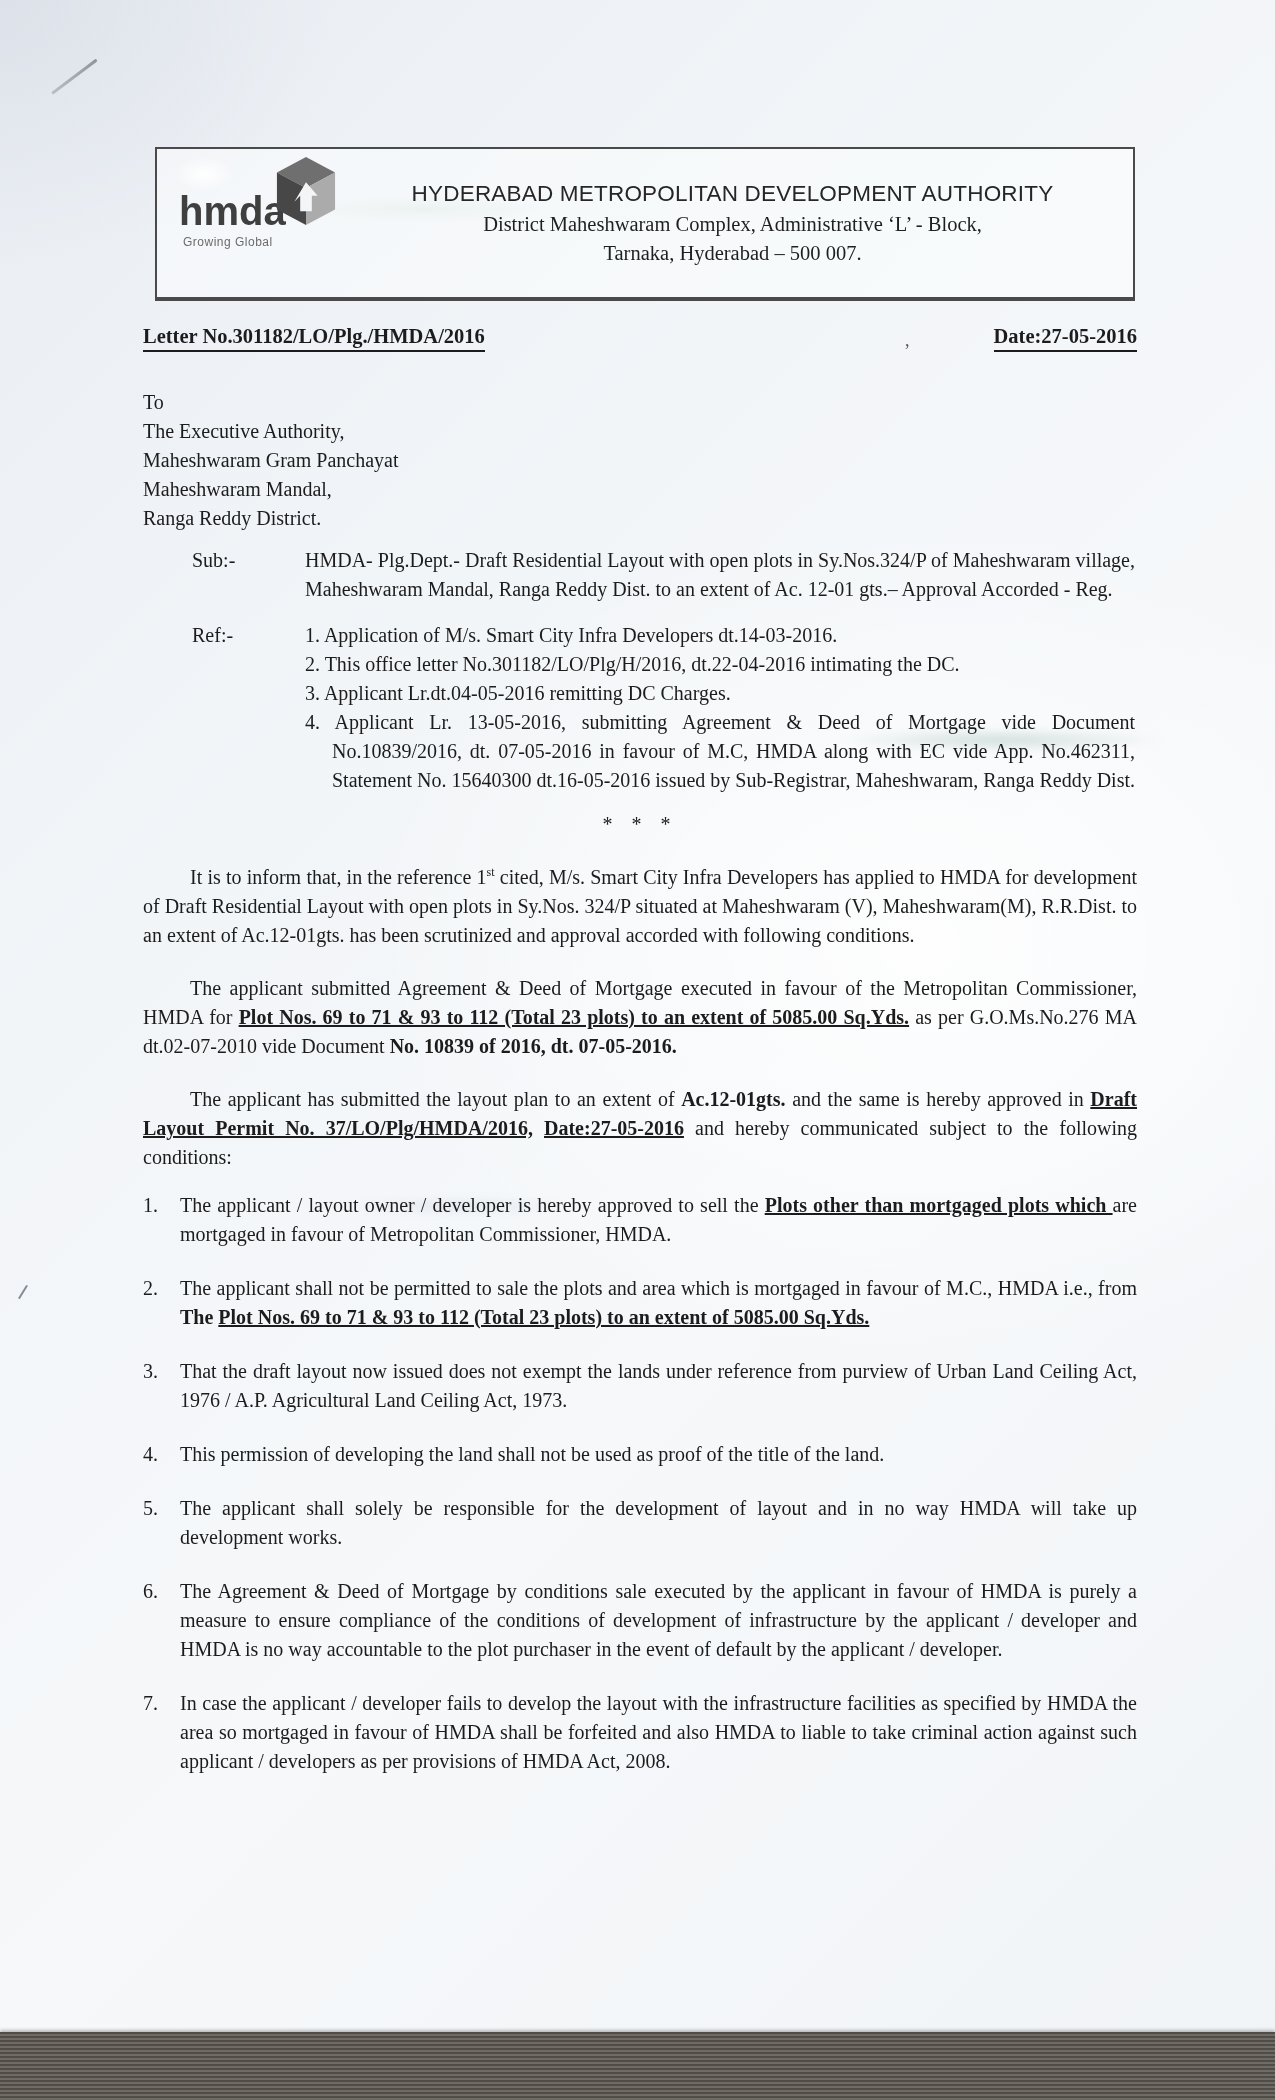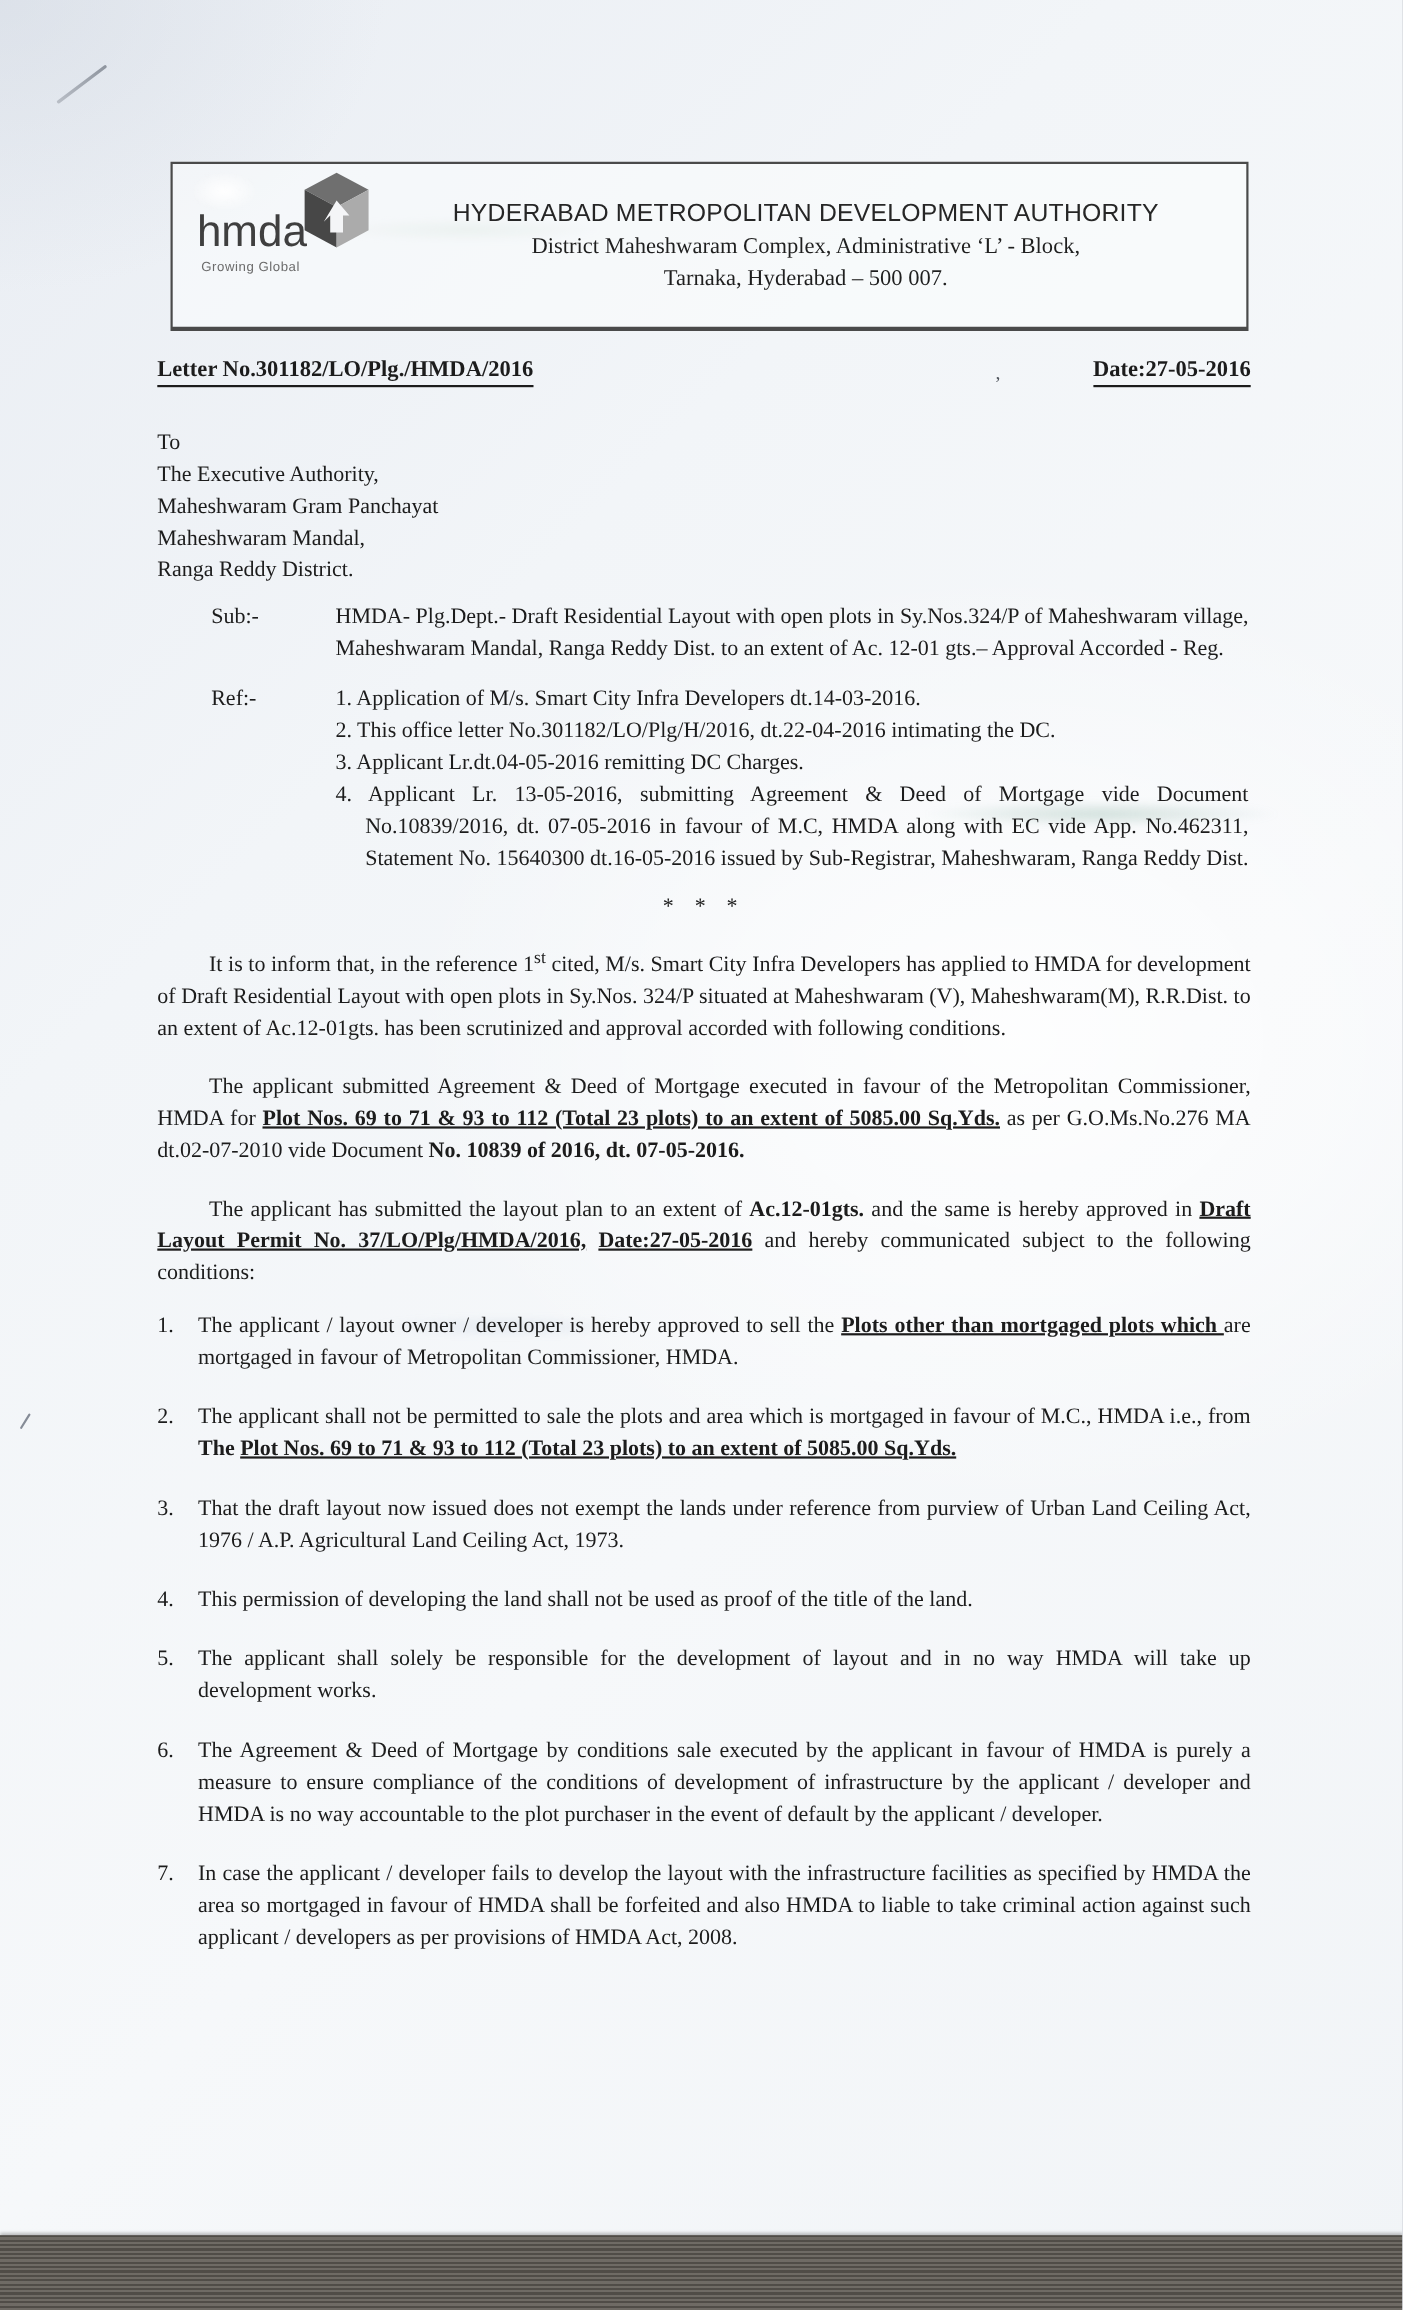--- a/index.html
+++ b/index.html
@@ -35,21 +35,21 @@
   .bottom-band{position:absolute;left:0;right:0;bottom:0;height:68px;
     background-color:#66625b;
     background-image:repeating-linear-gradient(180deg, rgba(0,0,0,0.22) 0 2px, rgba(255,255,255,0.06) 2px 4px);
     box-shadow:0 -2px 3px rgba(0,0,0,0.25);}
   
   .header-box{position:absolute;left:155px;top:147px;width:976px;height:148px;
     border:2px solid #4a4a4a;border-bottom-width:4px;background:rgba(252,253,254,0.55);
     display:flex;align-items:center;}
   .logo-wrap{position:relative;width:205px;height:100%;flex:0 0 auto;}
   .logo-text{position:absolute;left:22px;top:42px;
-    font-family:"Liberation Sans",sans-serif;font-weight:normal;font-size:40px;
+    font-family:"Liberation Sans",sans-serif;font-weight:bold;font-size:40px;
     letter-spacing:0px;color:#3f3f3f;line-height:1;}
   .logo-cube{position:absolute;left:118px;top:6px;}
   .logo-tagline{position:absolute;left:26px;top:86px;
     font-family:"Liberation Sans",sans-serif;font-size:12px;color:#6b6b6b;letter-spacing:0.5px;}
   .org-wrap{flex:1;text-align:center;padding-right:30px;}
   .org-name{font-family:"Liberation Sans",sans-serif;font-weight:normal;font-size:22.5px;color:#262626;letter-spacing:0.2px;}
   .org-addr{font-size:20.5px;color:#1f1f1f;margin-top:6px;}
   
   .letter-meta{position:absolute;left:143px;top:325px;width:994px;
     display:flex;align-items:baseline;font-weight:bold;font-size:20.5px;}
@@ -65,21 +65,21 @@
   .row .lbl{flex:0 0 auto;width:63px;margin-left:49px;}
   .row .txt{flex:0 0 auto;width:830px;margin-left:50px;text-align:justify;}
   .ref-row{margin-top:17px;}
   .ref-item{padding-left:27px;text-indent:-27px;text-align:justify;}
   .separator{margin-top:15px;text-align:center;letter-spacing:7px;font-size:20px;}
   .para{margin:24px 0 0 0;text-align:justify;text-indent:47px;}
   .conditions{margin-top:19px;}
   .cond{display:flex;margin-bottom:25px;}
   .cond .num{flex:0 0 37px;}
   .cond .ctext{flex:1;text-align:justify;}
-  sup{font-size:16px;line-height:0;}
+  sup{font-size:12px;line-height:0;}
   .u2{text-decoration-thickness:2px;}
 </style>
 </head>
 <body>
 
 <div class="page">
 
   <div class="sheen"></div>
   <div class="pen-mark-topleft"></div>
   <div class="pen-mark-left"></div>

